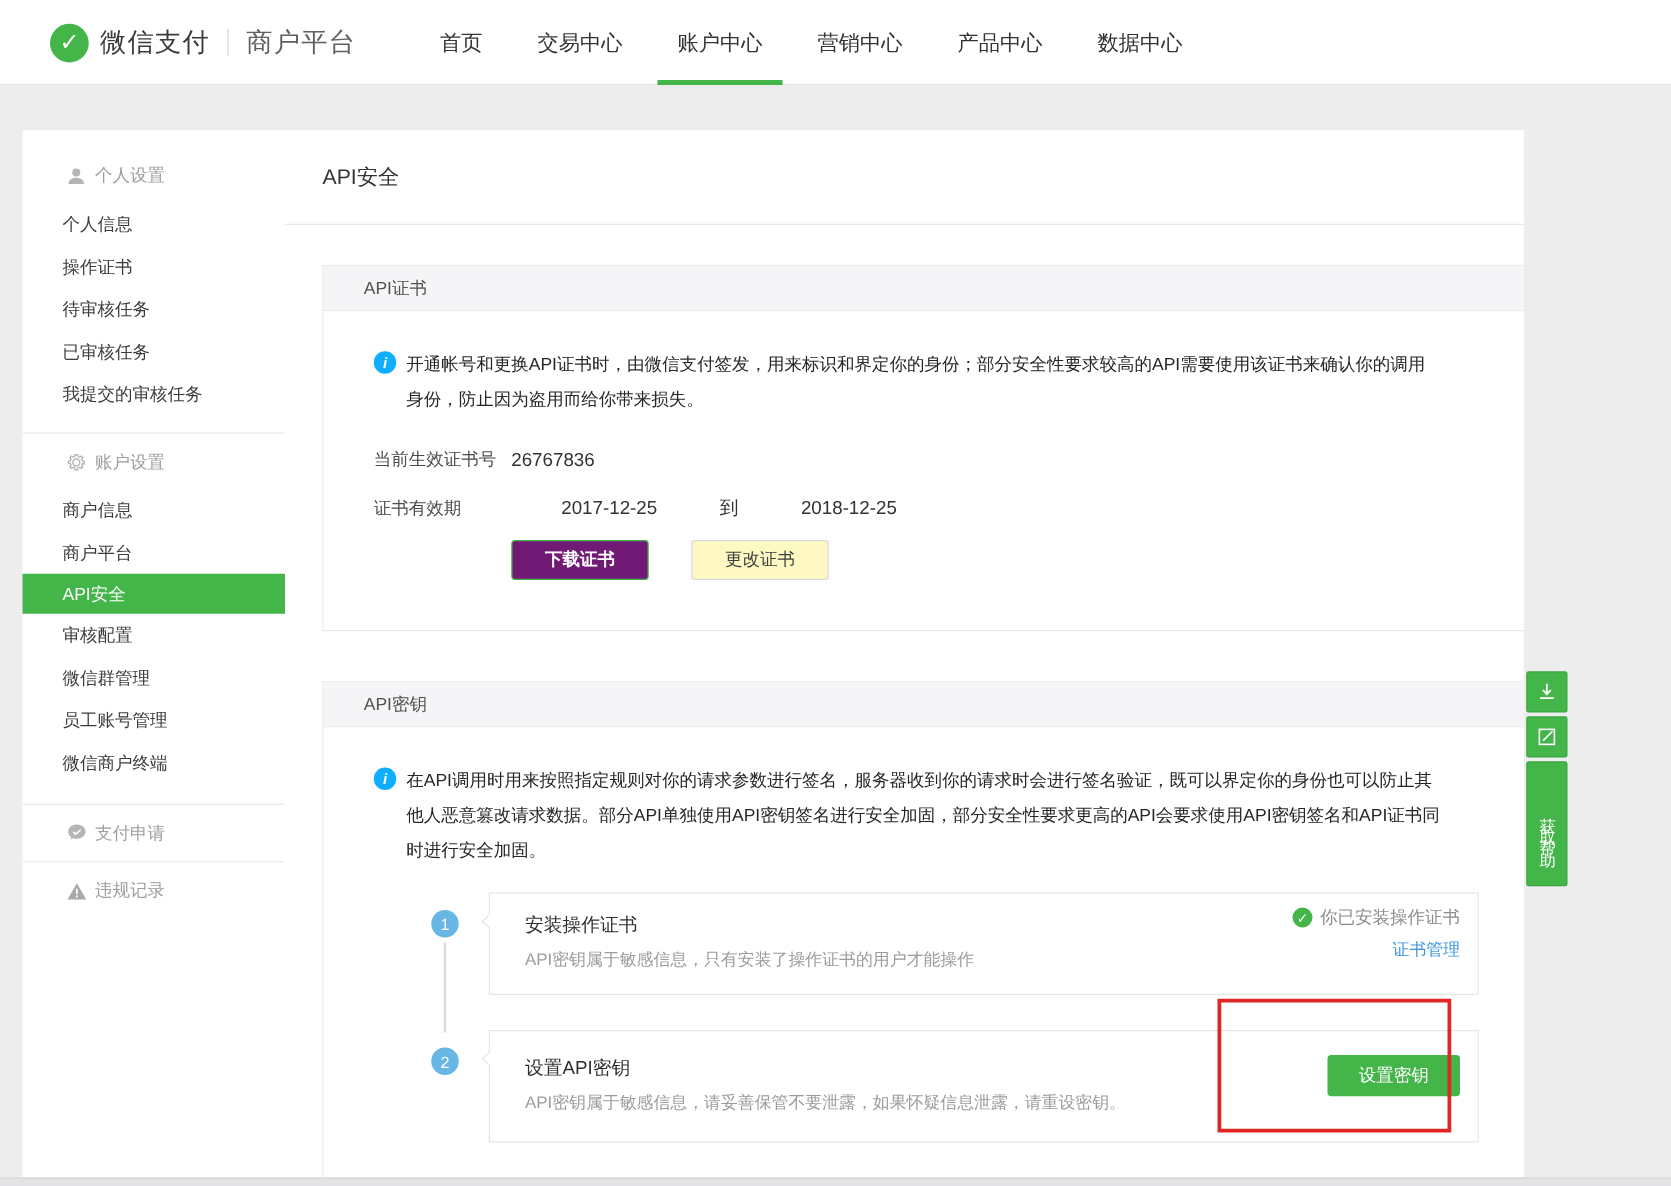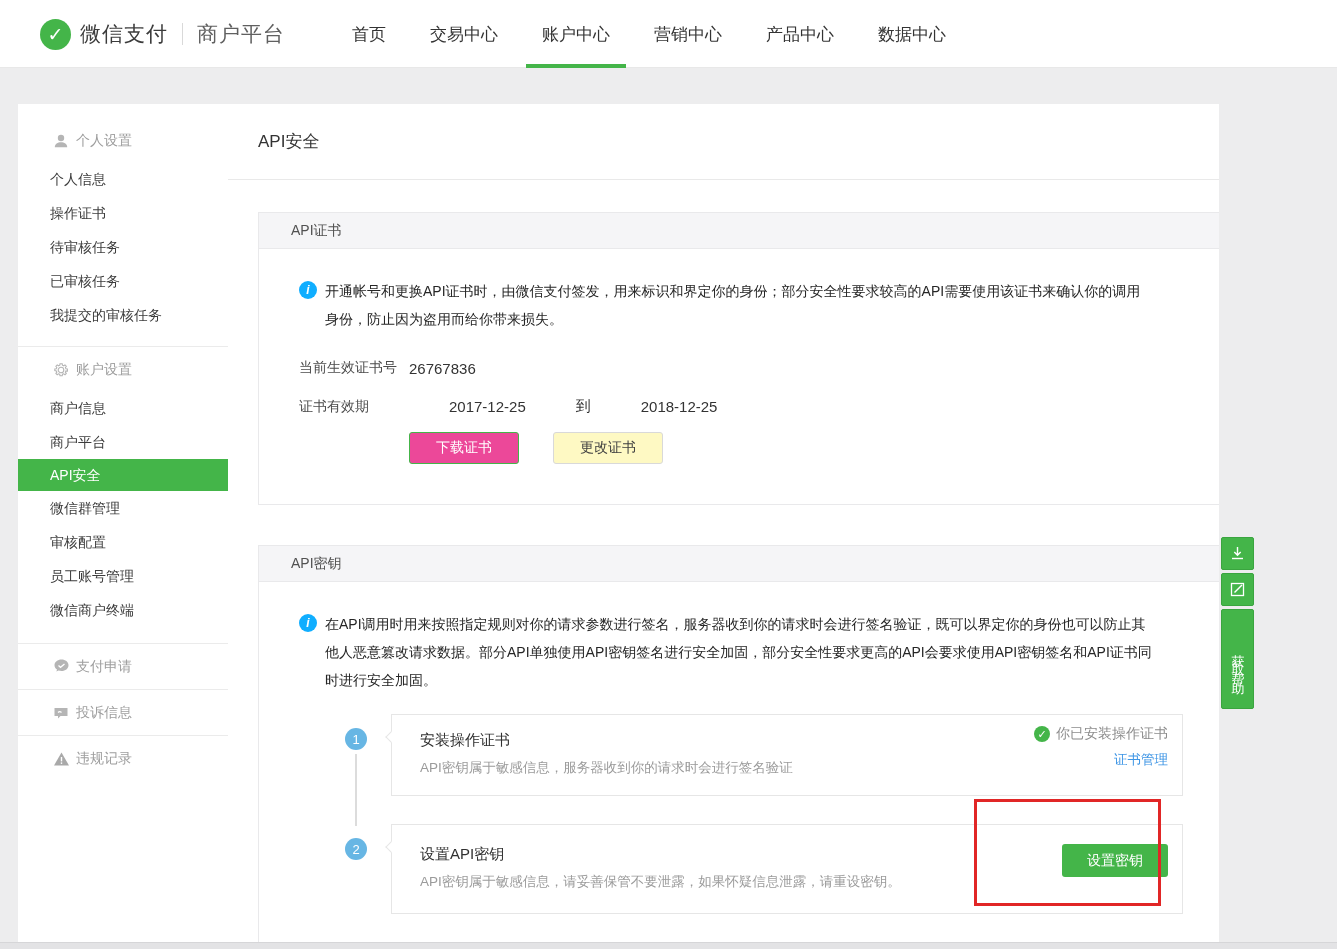--- a/index.html
+++ b/index.html
@@ -75,21 +75,21 @@
   .info-text { margin-left:8px; font-size:14px; line-height:28px; color:#262626; width:828px; }
   .field-row { display:flex; align-items:center; margin-top:26px; font-size:14px; }
   .field-row.second { margin-top:20px;gap:40px; }
   .field-label { width:110px; color:#4c4c4c; }
   .field-value { color:#333; font-size:15px; }
   .btn-row { margin-top:16px; margin-left:110px; display:flex; }
   .btn {
     height:32px; border-radius:3px; font-size:14px; display:inline-flex;
     align-items:center; justify-content:center; cursor:pointer; padding:0 26px;
   }
-  .btn-green { background:#ec4899; color:#fff; border:1px solid #44b549; }
+  .btn-green { background:#701a75; color:#fff; border:1px solid #44b549;font-weight:bold; }
   .btn-plain { background:#fef9c3; color:#404040; border:1px solid #d9d9d9; margin-left:34px; }
   
   .steps { position:relative; margin-top:20px; padding-left:92px; }
   .step-connector { position:absolute; left:56px; top:40px; width:2px; height:72px; background:#dcdcdc; }
   .step-row { position:relative; }
   .step-row + .step-row { margin-top:28px; }
   .step-circle {
     position:absolute; left:-46px; top:14px; width:22px; height:22px; border-radius:50%;
     background:#67b6e4; color:#fff; font-size:13px; display:flex; align-items:center; justify-content:center;
   }
@@ -175,43 +175,34 @@
     <span class="gicon">
       <svg width="16" height="16" viewBox="0 0 16 16">
           <path d="M8 5.2a2.8 2.8 0 100 5.6 2.8 2.8 0 000-5.6zm6.4 4l-1.5-.3a5 5 0 01-.5 1.2l.9 1.3-1.3 1.3-1.3-.9c-.4.2-.8.4-1.2.5l-.3 1.5H7l-.3-1.5a5 5 0 01-1.2-.5l-1.3.9-1.3-1.3.9-1.3c-.2-.4-.4-.8-.5-1.2l-1.5-.3V7l1.5-.3c.1-.4.3-.8.5-1.2l-.9-1.3 1.3-1.3 1.3.9c.4-.2.8-.4 1.2-.5L7 1.8h2.2l.3 1.5c.4.1.8.3 1.2.5l1.3-.9 1.3 1.3-.9 1.3c.2.4.4.8.5 1.2l1.5.3z" fill="none" stroke="#b5b5b5" stroke-width="1.1"></path>
         </svg>
     </span>
     <span>账户设置</span>
   </div>
   <div class="side-item">商户信息</div>
   <div class="side-item">商户平台</div>
   <div class="side-item active">API安全</div>
+  <div class="side-item">审核配置</div>
   <div class="side-item">微信群管理</div>
-  <div class="side-item">审核配置</div>
   <div class="side-item">员工账号管理</div>
   <div class="side-item">微信商户终端</div>
   <div class="side-divider" style="margin-top:16px; border-top:none;"></div>
 
   <div class="side-link">
     <span class="gicon">
       <svg width="17" height="17" viewBox="0 0 17 17">
           <path d="M8.5 1.5C4.6 1.5 1.5 4 1.5 7.2c0 1.8 1 3.4 2.5 4.4l-.6 2 2.2-1.1c.9.3 1.9.5 2.9.5 3.9 0 7-2.5 7-5.8s-3.1-5.7-7-5.7z" fill="#b5b5b5"></path>
           <path d="M5.5 7.5l2 1.8 4-3.4" fill="none" stroke="#fff" stroke-width="1.3"></path>
         </svg>
     </span>
     <span>支付申请</span>
-  </div>
-  <div class="side-link">
-    <span class="gicon">
-      <svg width="16" height="16" viewBox="0 0 16 16">
-          <path d="M1.5 3h13v8h-7l-2.5 2.5V11h-3.5z" fill="#b5b5b5"></path>
-          <path d="M5 7.5c1-1 2.5-1 3.5 0" fill="none" stroke="#fff" stroke-width="1.2"></path>
-        </svg>
-    </span>
-    <span>投诉信息</span>
   </div>
   <div class="side-link">
     <span class="gicon">
       <svg width="17" height="16" viewBox="0 0 17 16">
           <path d="M8.5 1.5l7.5 13h-15z" fill="#a9a9a9"></path>
           <rect x="7.8" y="6" width="1.4" height="4.4" fill="#fff"></rect>
           <rect x="7.8" y="11.4" width="1.4" height="1.5" fill="#fff"></rect>
         </svg>
     </span>
     <span>违规记录</span>
@@ -261,21 +252,21 @@
         </div>
 
         <div class="steps">
           <div class="step-connector"></div>
 
           <div class="step-row">
             <div class="step-circle">1</div>
             <div class="step-box box1">
               <div class="box-notch"></div>
               <div class="step-title">安装操作证书</div>
-              <div class="step-desc">API密钥属于敏感信息，服务器收到你的请求时会进行签名验证</div>
+              <div class="step-desc">API密钥属于敏感信息，只有安装了操作证书的用户才能操作</div>
               <div class="step-status">
                 <span class="check-icon">✓</span>
                 <span class="status-text">你已安装操作证书</span>
               </div>
               <a class="cert-link">证书管理</a>
             </div>
           </div>
 
           <div class="step-row">
             <div class="step-circle">2</div>

